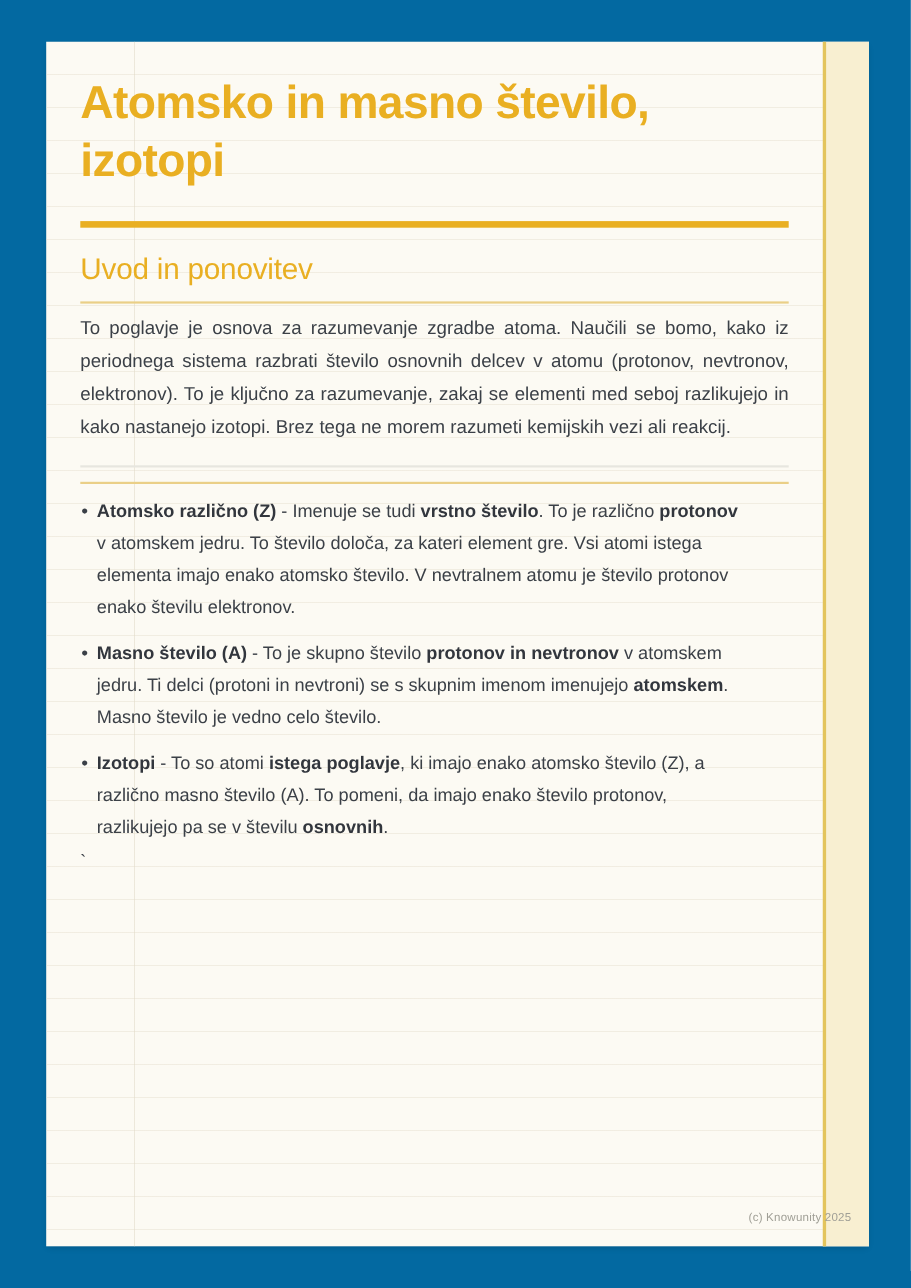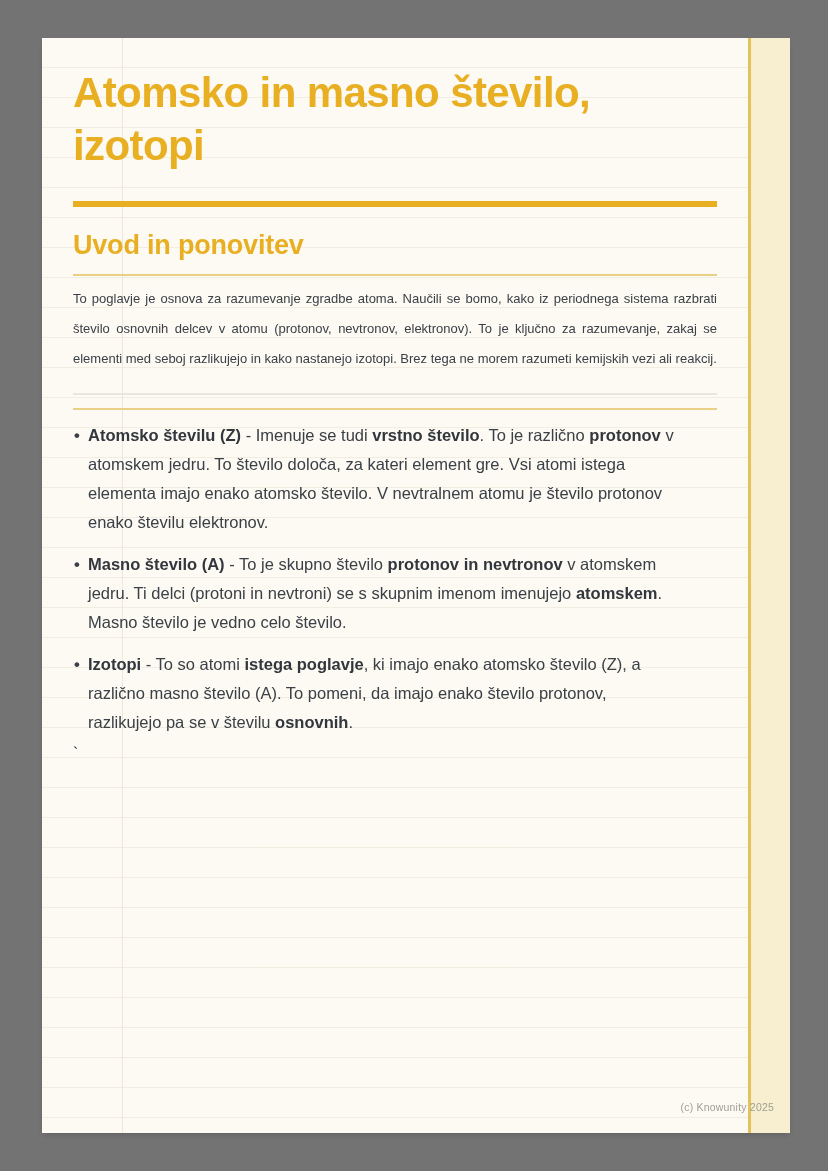--- a/index.html
+++ b/index.html
@@ -1,21 +1,21 @@
 <!DOCTYPE html>
 <html style="--accent: #E9AF22; --accent-light: #EACF87; --page-bg: #FCFAF3; --stripe-bg: #F8EFD1; --stripe-border: #E3C45C; --body-text: #3B4047; --divider: #E7E6DF; --footer-text: #A09F96;"><head>
 <meta charset="utf-8">
 <style>
   html,body{margin:0;padding:0;}
   body{
     width:828px;height:1171px;background:#ffffff;overflow:hidden;
     font-family:"Liberation Sans","DejaVu Sans",sans-serif;
     -webkit-font-smoothing:antialiased;
   }
-  .canvas{position:relative;width:828px;height:1171px;background:#737373;}
+  .canvas{position:relative;width:828px;height:1171px;background:#0369a1;}
   .page{
     position:absolute;left:42px;top:38px;width:748px;height:1095px;
     background-color:var(--page-bg,#FCFAF3);
     background-image:
       linear-gradient(to right, transparent 80px, rgba(224,217,198,.55) 80px, rgba(224,217,198,.55) 81px, transparent 81px),
       repeating-linear-gradient(to bottom, transparent 0, transparent 29px, rgba(228,221,204,.45) 29px, rgba(228,221,204,.45) 30px);
     box-shadow:0 3px 6px -2px rgba(0,0,0,.18);
   }
   .stripe{
     position:absolute;top:0;right:0;bottom:0;width:39px;
@@ -24,27 +24,27 @@
   }
   .content{position:absolute;left:31px;top:0;width:644px;}
   h1{
     margin:28px 0 0 0;
     font-size:42px;line-height:53px;font-weight:700;letter-spacing:-0.6px;
     color:var(--accent,#E9AF22);
   }
   .rule-thick{margin-top:29px;height:6px;background:var(--accent,#E9AF22);}
   h2{
     margin:22px 0 0 0;
-    font-size:27px;line-height:32px;font-weight:700;letter-spacing:-0.2px;
+    font-size:27px;line-height:32px;font-weight:400;letter-spacing:-0.2px;
     color:var(--accent,#E9AF22);
   }
   .rule-thin{margin-top:13px;height:2px;background:var(--accent-light,#EACF87);}
   p.intro{
     margin:8px 0 0 0;width:644px;
-    font-size:13px;line-height:30px;color:var(--body-text,#3B4047);
+    font-size:17px;line-height:30px;color:var(--body-text,#3B4047);
     text-align:justify;
   }
   .divider{margin-top:19px;height:2px;background:var(--divider,#E7E6DF);}
   ul.terms{
     list-style:none;margin:11px 0 0 0;padding:0;width:602px;
     font-size:16.5px;line-height:29px;color:var(--body-text,#3B4047);
   }
   ul.terms li{position:relative;padding-left:15px;margin:0 0 13px 0;}
   ul.terms li:last-child{margin-bottom:0;}
   ul.terms .marker{position:absolute;left:1px;top:0;font-weight:700;}
@@ -68,21 +68,21 @@
 
       <h2>Uvod in ponovitev</h2>
       <div class="rule-thin"></div>
       <p class="intro">To poglavje je osnova za razumevanje zgradbe atoma. Naučili se bomo, kako iz periodnega sistema razbrati število osnovnih delcev v atomu (protonov, nevtronov, elektronov). To je ključno za razumevanje, zakaj se elementi med seboj razlikujejo in kako nastanejo izotopi. Brez tega ne morem razumeti kemijskih vezi ali reakcij.</p>
 
       <div class="divider"></div>
 
       <div class="rule-thin"></div>
 
       <ul class="terms" id="key-terms-list">
-          <li><span class="marker">•</span><strong>Atomsko številu (Z)</strong><span> - Imenuje se tudi </span><strong>vrstno število</strong><span>. To je različno </span><strong>protonov</strong><span> v atomskem jedru. To število določa, za kateri element gre. Vsi atomi istega elementa imajo enako atomsko število. V nevtralnem atomu je število protonov enako številu elektronov.</span></li>
+          <li><span class="marker">•</span><strong>Atomsko različno (Z)</strong><span> - Imenuje se tudi </span><strong>vrstno število</strong><span>. To je različno </span><strong>protonov</strong><span> v atomskem jedru. To število določa, za kateri element gre. Vsi atomi istega elementa imajo enako atomsko število. V nevtralnem atomu je število protonov enako številu elektronov.</span></li>
           <li><span class="marker">•</span><strong>Masno število (A)</strong><span> - To je skupno število </span><strong>protonov in nevtronov</strong><span> v atomskem jedru. Ti delci (protoni in nevtroni) se s skupnim imenom imenujejo </span><strong>atomskem</strong><span>. Masno število je vedno celo število.</span></li>
           <li><span class="marker">•</span><strong>Izotopi</strong><span> - To so atomi </span><strong>istega poglavje</strong><span>, ki imajo enako atomsko število (Z), a različno masno število (A). To pomeni, da imajo enako število protonov, razlikujejo pa se v številu </span><strong>osnovnih</strong><span>.</span></li>
         </ul>
 
       <div class="stray">`</div>
     </div>
 
     <div class="footer">(c) Knowunity 2025</div>
   </div>
 </div>

